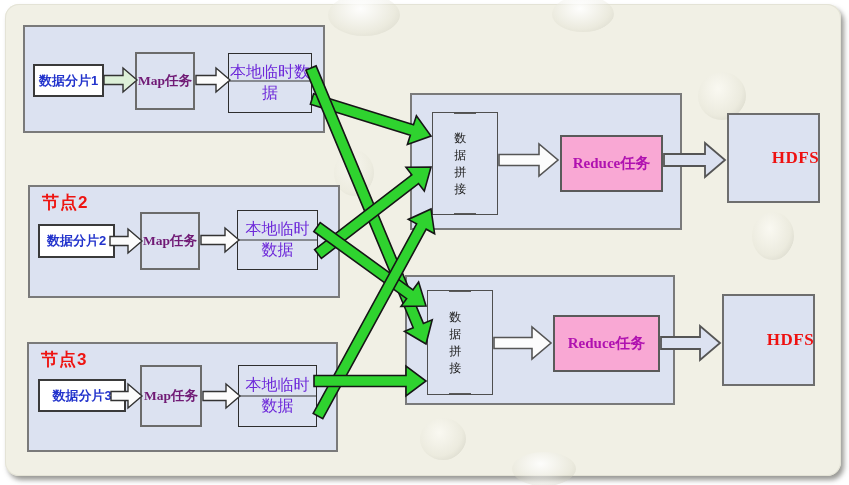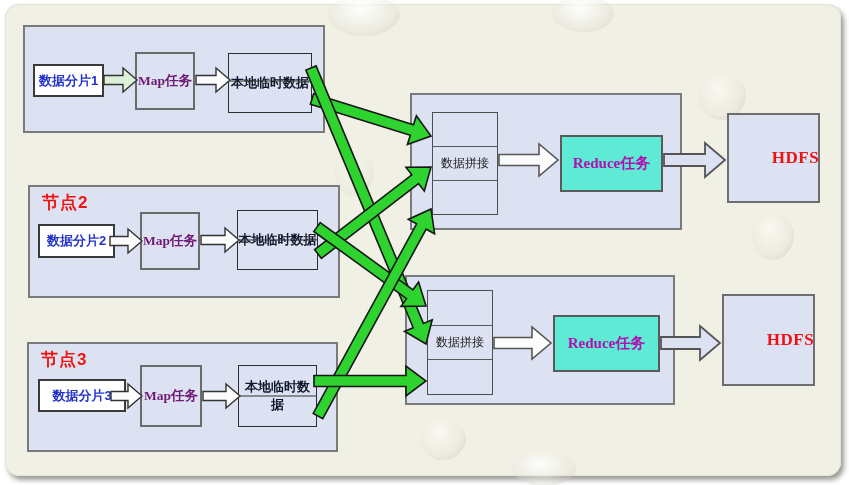--- a/index.html
+++ b/index.html
@@ -7,27 +7,27 @@
   #panel{position:absolute;left:5px;top:4px;width:836px;height:472px;background:#f1f0e5;
          border-radius:14px;box-shadow:3px 4px 5px rgba(120,120,115,0.75),0 0 0 1px #e4e3d6 inset;}
   .droplet{position:absolute;border-radius:50%;pointer-events:none;}
 
   .frame{position:absolute;background:#dce2f1;border:2px solid #7a7a7a;box-sizing:border-box;}
   .node-title{position:absolute;color:#ee1512;font-weight:bold;font-size:17px;letter-spacing:1px;}
   .box{position:absolute;box-sizing:border-box;display:flex;align-items:center;justify-content:center;text-align:center;}
   .shard{background:#ffffff;border:2px solid #3a3a3a;color:#2233cc;font-weight:bold;font-size:13px;}
   .mapbox{background:#dce2f1;border:2px solid #6b6b6b;color:#701a75;font-weight:bold;font-size:13.5px;
           font-family:"Liberation Serif","DejaVu Serif",serif;}
-  .localbox{background:#dce2f1;border:1.5px solid #2e2e2e;color:#0f172a;font-weight:bold;font-size:13px;}
+  .localbox{background:#dce2f1;border:1.5px solid #2e2e2e;color:#6d28d9;font-weight:normal;font-size:16px;}
   .mergebox{position:absolute;box-sizing:border-box;background:#dce2f1;border:1.5px solid #4f4f4f;
-            display:flex;flex-direction:column;}
+            display:flex;flex-direction:row;}
   .mergecell{flex:1;box-sizing:border-box;display:flex;align-items:center;justify-content:center;
              color:#222222;font-size:12px;}
   .mergecell.mid{border-top:1.5px solid #5a5a5a;border-bottom:1.5px solid #5a5a5a;}
-  .reducebox{background:#5eead4;border:2px solid #5a5a5a;color:#b012b0;font-weight:bold;font-size:15px;
+  .reducebox{background:#f9a8d4;border:2px solid #5a5a5a;color:#b012b0;font-weight:bold;font-size:15px;
              font-family:"Liberation Serif","DejaVu Serif",serif;}
   .hdfsbox{background:#dce2f1;border:2.5px solid #6e6e6e;color:#ee1111;font-weight:bold;font-size:17px;
            font-family:"Liberation Serif","DejaVu Serif",serif;letter-spacing:0.5px;padding-left:44px;}
   #arrows{position:absolute;left:0;top:0;width:849px;height:485px;pointer-events:none;}
 </style>
 </head>
 <body>
 
 <div id="canvas">
   <div id="panel"></div>

